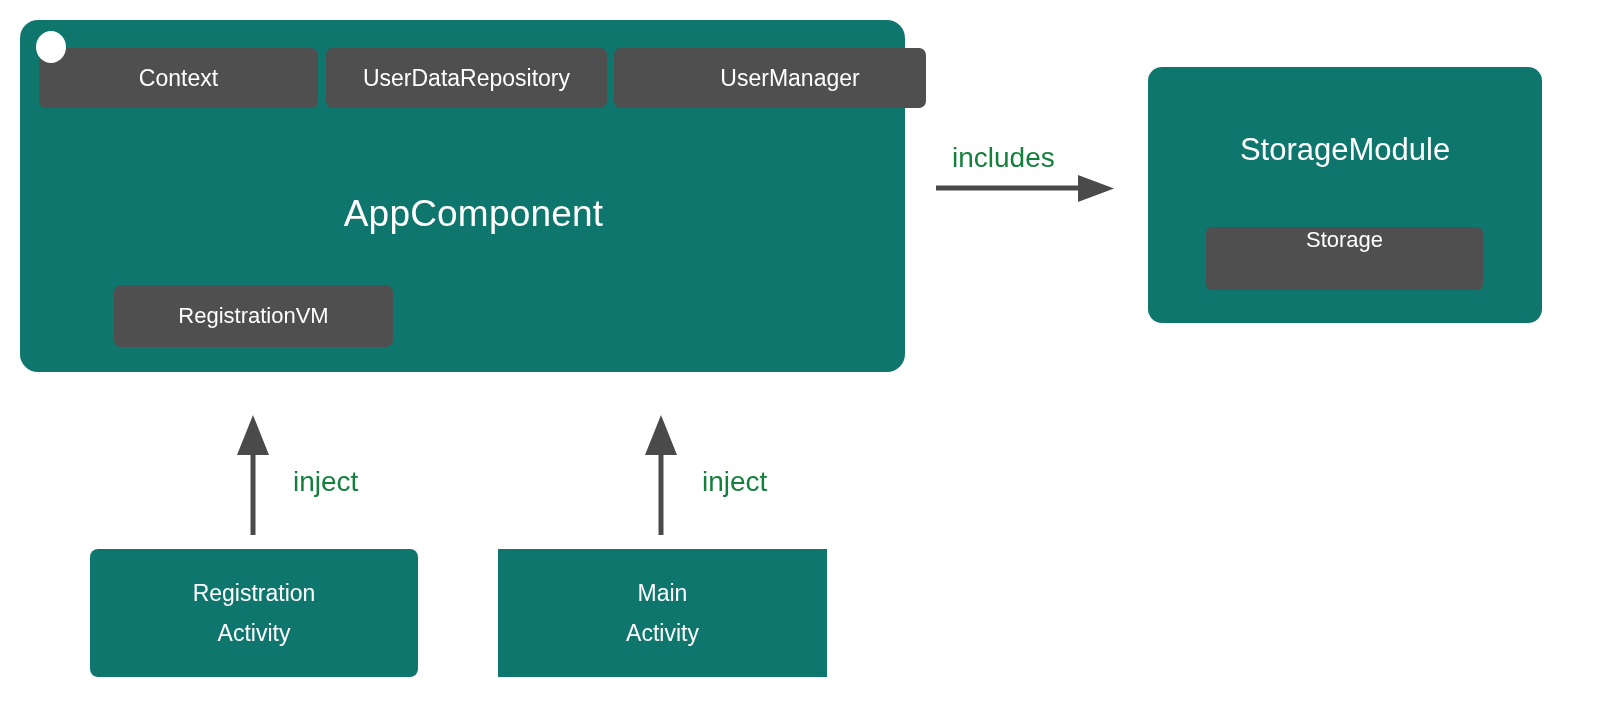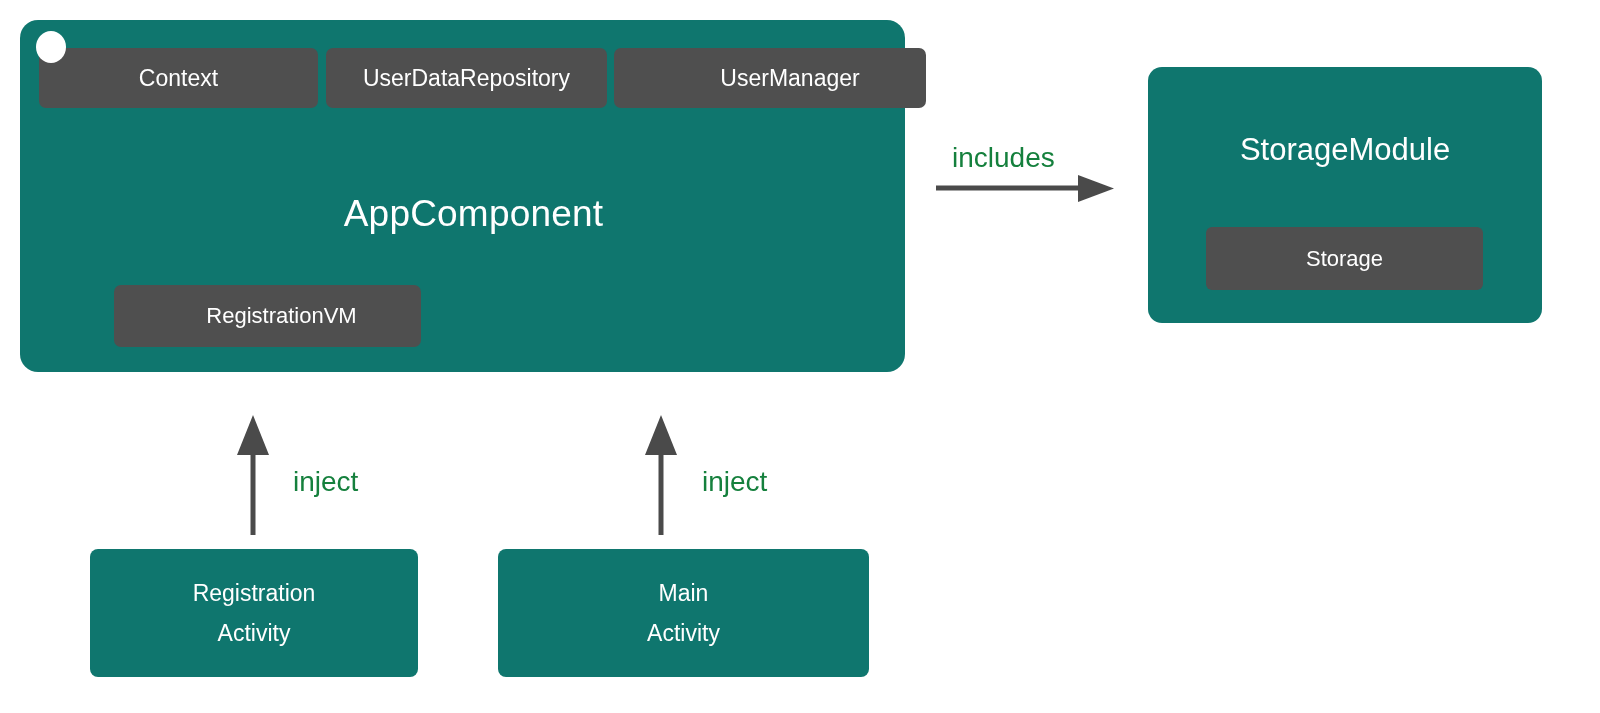--- a/index.html
+++ b/index.html
@@ -89,21 +89,21 @@
   .vm-chip {
     position: absolute;
     height: 62px;
     border-radius: 7px;
     font-size: 22px;
     display: flex;
     align-items: center;
     justify-content: center;
     z-index: 2;
   }
-  #chip-registrationvm { left: 94px;  top: 265px; width: 279px; padding-left: 28px; }
+  #chip-registrationvm { left: 94px;  top: 265px; width: 279px; }
   #chip-mainvm         { left: 503px; top: 265px; width: 279px; }
 
   
   #storage-module {
     left: 1148px;
     top: 67px;
     width: 394px;
     height: 256px;
     border-radius: 14px;
     display: block;
@@ -118,38 +118,38 @@
   }
   #chip-storage {
     position: absolute;
     left: 58px;
     top: 160px;
     width: 277px;
     height: 63px;
     border-radius: 6px;
     font-size: 22px;
     display: flex;
-    align-items: center;
+    align-items: flex-start;
     justify-content: center;
   }
 
   
   #registration-activity {
     left: 90px;
     top: 549px;
     width: 328px;
     height: 128px;
     border-radius: 8px;
   }
   #main-activity {
     left: 498px;
     top: 549px;
-    width: 371px;
+    width: 329px;
     height: 128px;
-    border-radius: 8px;
+    border-radius: 0;
   }
   .activity-label {
     font-size: 23px;
     line-height: 40px;
     color: #ffffff;
   }
 
   
   .arrow-svg {
     position: absolute;

